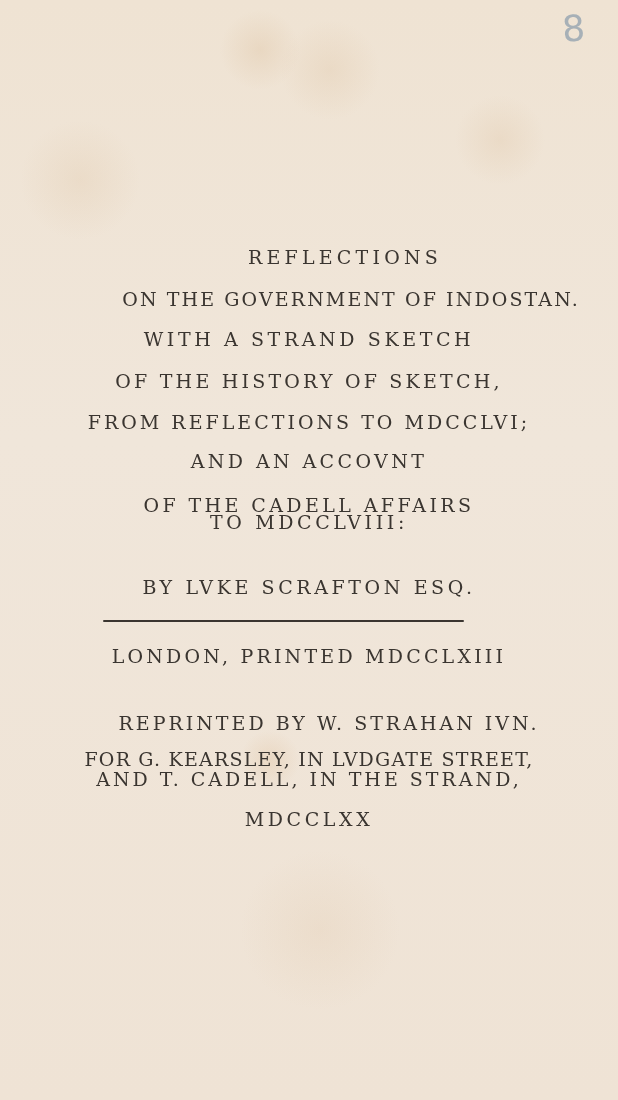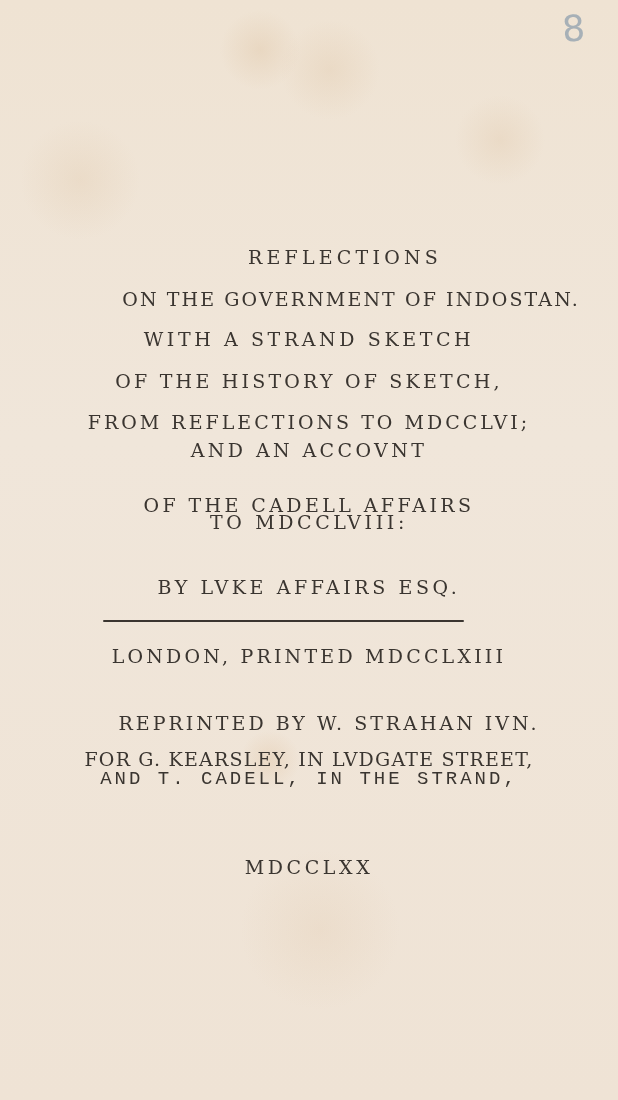--- a/index.html
+++ b/index.html
@@ -41,28 +41,28 @@
 
 <div class="page">
   <div class="shelfmark">8</div>
 
   <div>
     <div class="line" style="top: 246px; letter-spacing: 4.2px; padding-left: 36px;">REFLECTIONS</div>
     <div class="line" style="top: 288px; letter-spacing: 2.1px; margin-left: 42px;">ON THE GOVERNMENT OF INDOSTAN.</div>
     <div class="line" style="top: 328px; letter-spacing: 3.6px;">WITH A STRAND SKETCH</div>
     <div class="line" style="top: 370px; letter-spacing: 3.2px;">OF THE HISTORY OF SKETCH,</div>
     <div class="line" style="top: 411px; letter-spacing: 3px;">FROM REFLECTIONS TO MDCCLVI;</div>
-    <div class="line" style="top: 439px; letter-spacing: 3.4px;">AND AN ACCOVNT</div>
+    <div class="line" style="top: 450px; letter-spacing: 3.4px;">AND AN ACCOVNT</div>
     <div class="line" style="top: 494px; letter-spacing: 3.4px;">OF THE CADELL AFFAIRS</div>
     <div class="line" style="top: 511px; letter-spacing: 3.6px;">TO MDCCLVIII:</div>
-    <div class="line" style="top: 576px; letter-spacing: 3.6px;">BY LVKE AFFAIRS ESQ.</div>
+    <div class="line" style="top: 576px; letter-spacing: 3.6px;">BY LVKE SCRAFTON ESQ.</div>
   </div>
 
   <div class="rule"></div>
 
   <div>
     <div class="line" style="top: 645px; letter-spacing: 3.2px;">LONDON, PRINTED MDCCLXIII</div>
     <div class="line" style="top: 712px; letter-spacing: 3px; padding-left: 20px;">REPRINTED BY W. STRAHAN IVN.</div>
     <div class="line" style="top: 748px; letter-spacing: 1.2px;">FOR G. KEARSLEY, IN LVDGATE STREET,</div>
-    <div class="line" style="top: 768px; letter-spacing: 3px; font-family: Liberation Mono, monospace;">AND T. CADELL, IN THE STRAND,</div>
-    <div class="line" style="top: 808px; letter-spacing: 3.6px; margin-top: 48px;">MDCCLXX</div>
+    <div class="line" style="top: 768px; letter-spacing: 3px;">AND T. CADELL, IN THE STRAND,</div>
+    <div class="line" style="top: 808px; letter-spacing: 3.6px;">MDCCLXX</div>
   </div>
 </div>
 
 </body></html>

